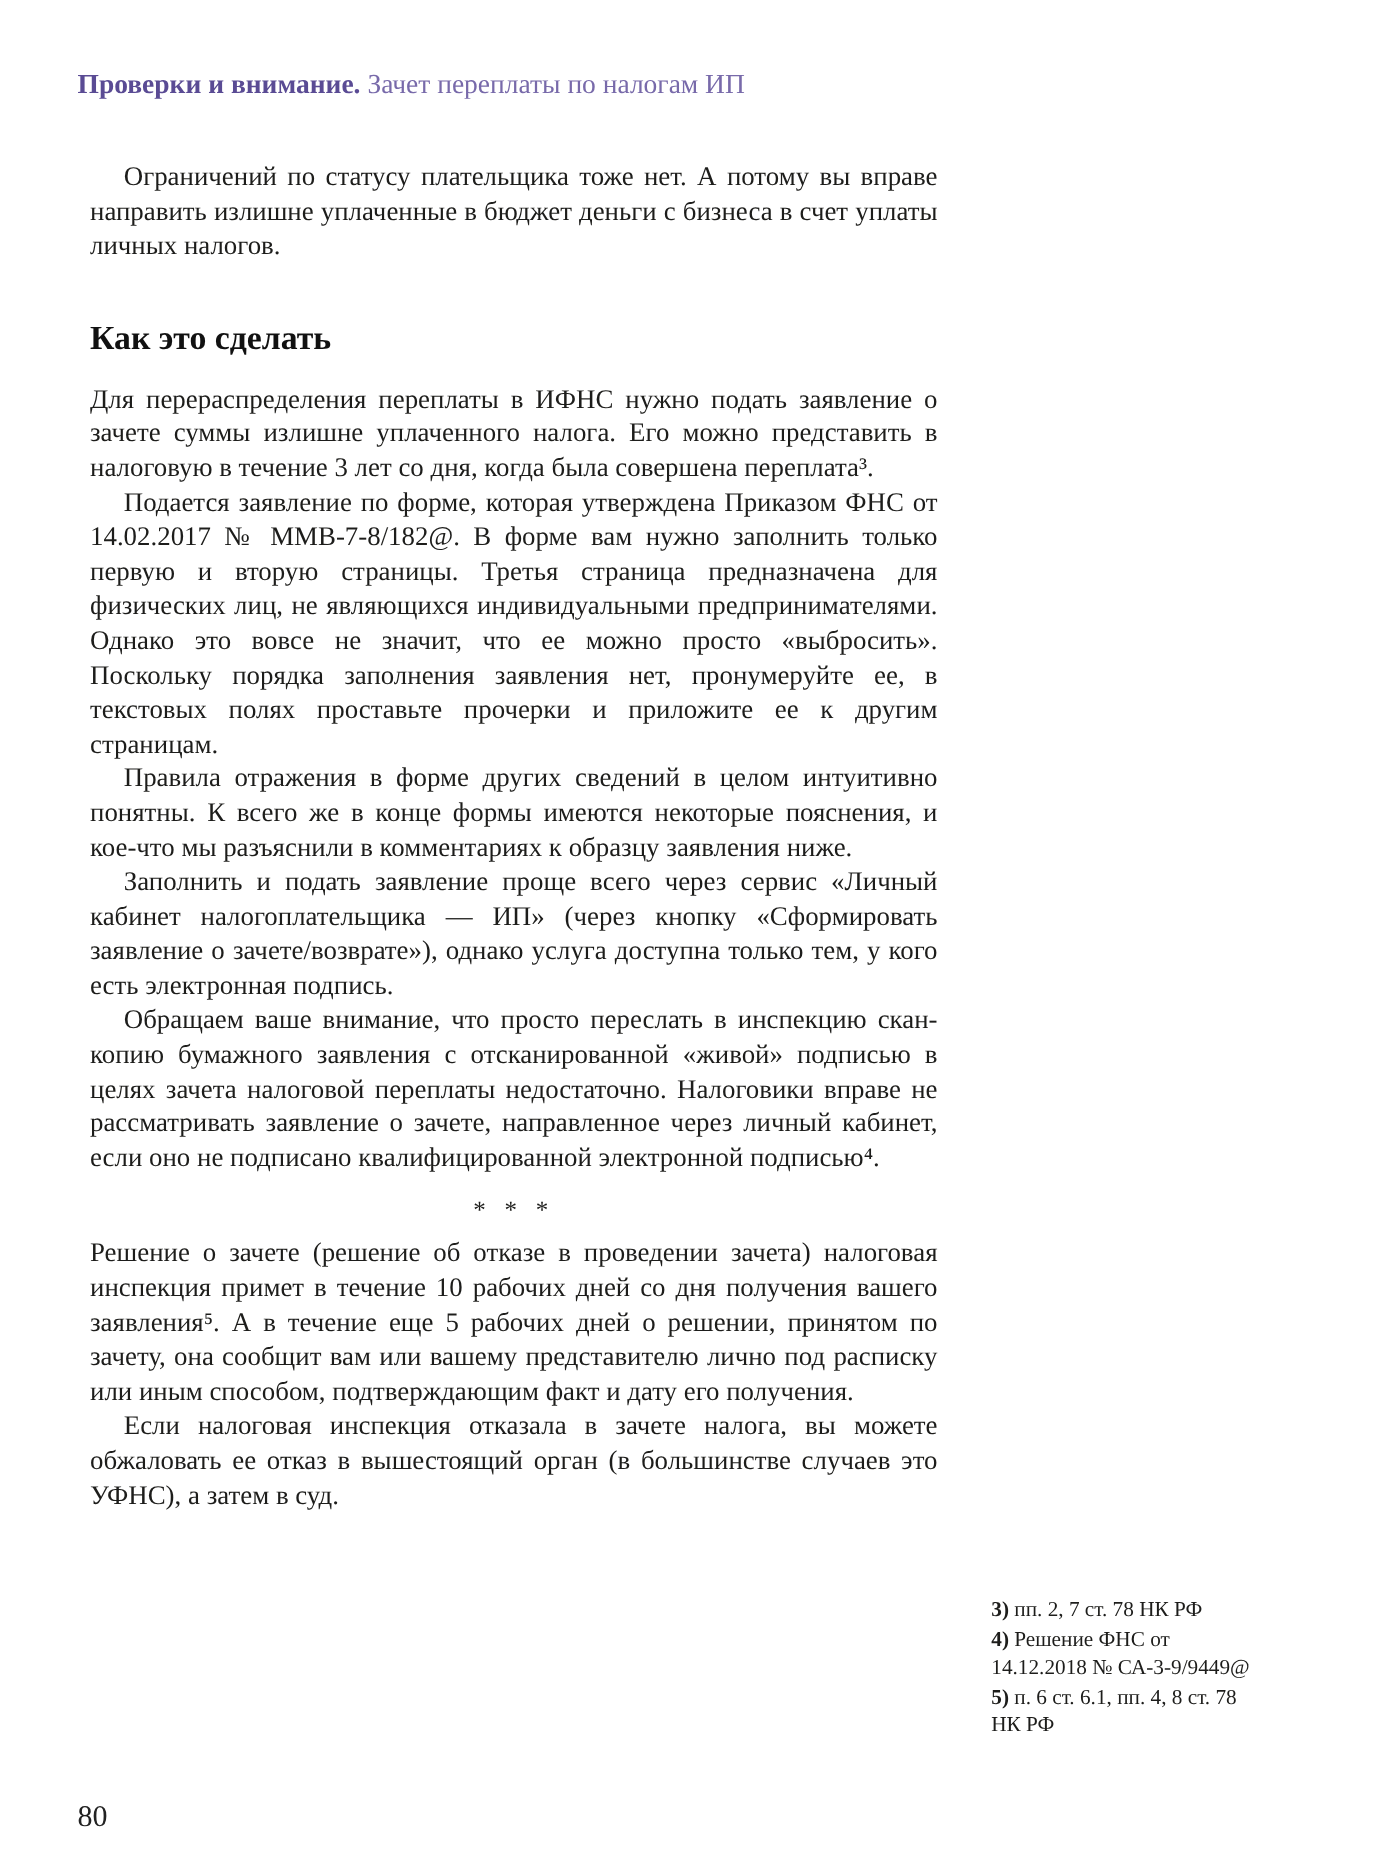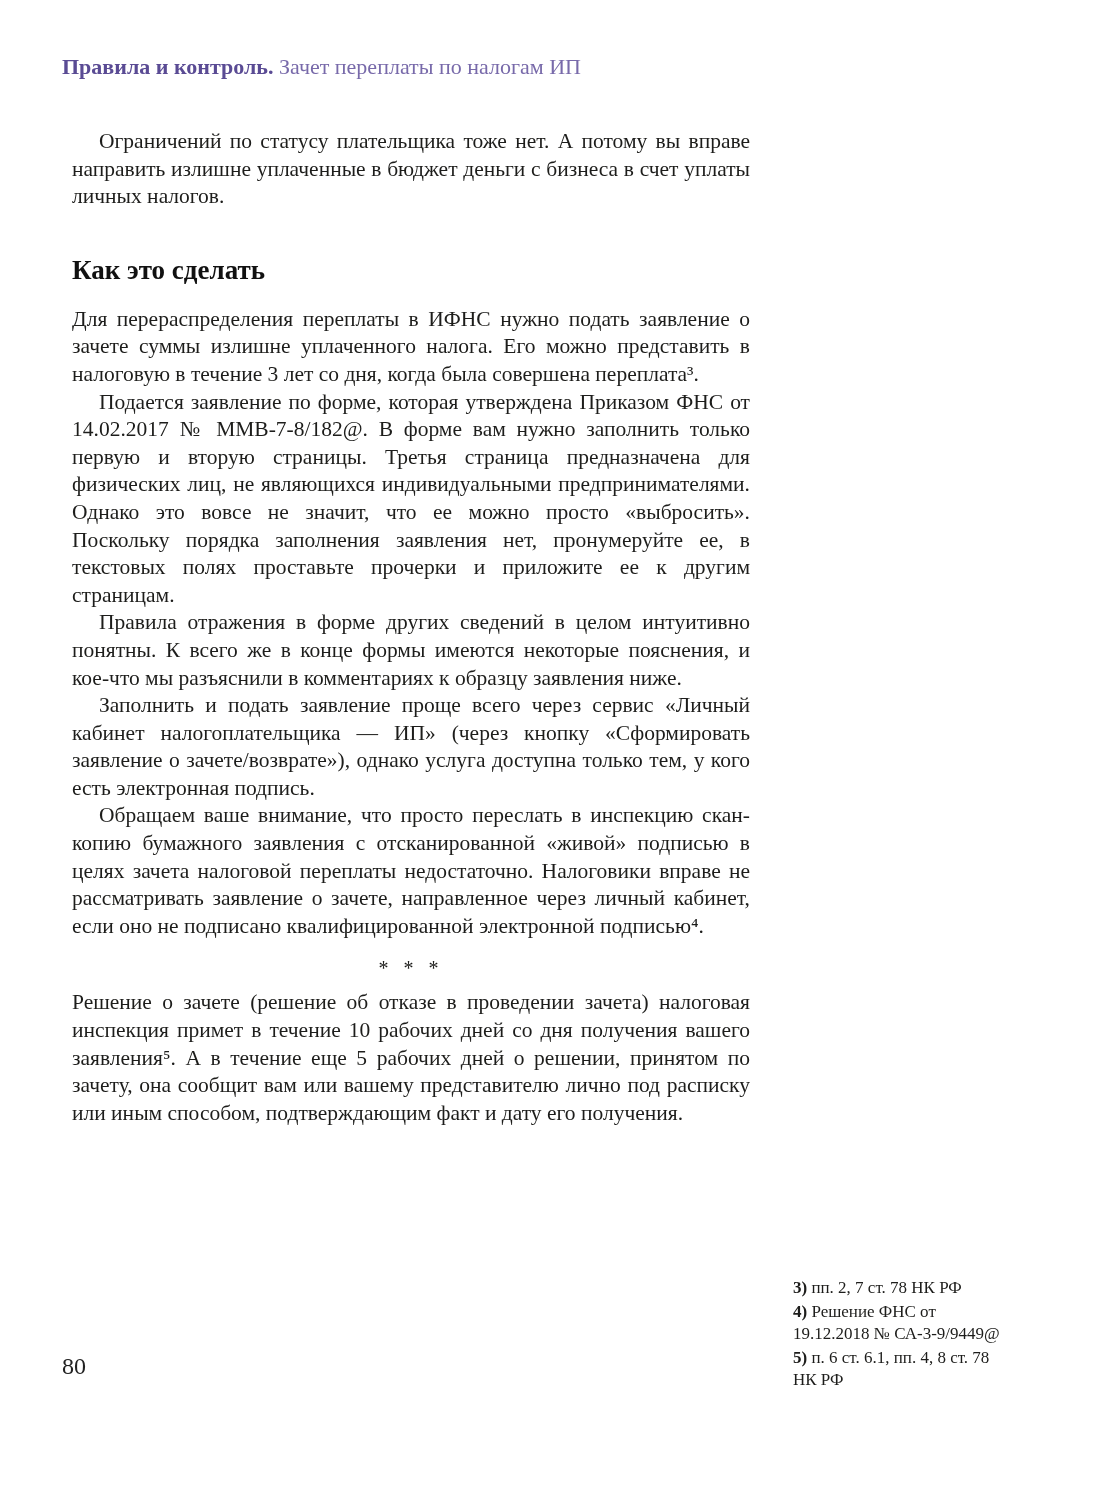--- a/index.html
+++ b/index.html
@@ -81,59 +81,60 @@
     font-size: 17px;
     line-height: 22.5px;
     color: #1d1d1b;
   }
   .footnote { margin-bottom: 1px; }
   .footnote .fn-num { font-weight: bold; }
   
   .page-number {
     position: absolute;
     left: 62px;
-    top: 1352px;
+    top: 1440px;
     font-size: 24px;
     line-height: 28px;
     color: #222222;
   }
 </style>
 </head>
 <body>
 
 <div class="page">
 
   <div class="running-head">
-    <span class="rh-section">Правила и контроль.</span><span class="rh-title"> Зачет переплаты по налогам ИП</span>
+    <span class="rh-section">Проверки и внимание.</span><span class="rh-title"> Зачет переплаты по налогам ИП</span>
   </div>
 
   <div class="main-col body-text">
 
     <p class="indent intro-para">Ограничений по статусу плательщика тоже нет. А потому вы вправе направить излишне уплаченные в бюджет деньги с бизнеса в счет уплаты личных налогов.</p>
 
     <h2 class="section-heading">Как это сделать</h2>
 
     <p class="no-indent">Для перераспределения переплаты в ИФНС нужно подать заявление о зачете суммы излишне уплаченного налога. Его можно представить в налоговую в течение 3 лет со дня, когда была совершена переплата³.</p>
     <p class="indent">Подается заявление по форме, которая утверждена Приказом ФНС от 14.02.2017 № ММВ-7-8/182@. В форме вам нужно заполнить только первую и вторую страницы. Третья страница предназначена для физических лиц, не являющихся индивидуальными предпринимателями. Однако это вовсе не значит, что ее можно просто «выбросить». Поскольку порядка заполнения заявления нет, пронумеруйте ее, в текстовых полях проставьте прочерки и приложите ее к другим страницам.</p>
     <p class="indent">Правила отражения в форме других сведений в целом интуитивно понятны. К всего же в конце формы имеются некоторые пояснения, и кое-что мы разъяснили в комментариях к образцу заявления ниже.</p>
     <p class="indent">Заполнить и подать заявление проще всего через сервис «Личный кабинет налогоплательщика — ИП» (через кнопку «Сформировать заявление о зачете/возврате»), однако услуга доступна только тем, у кого есть электронная подпись.</p>
     <p class="indent">Обращаем ваше внимание, что просто переслать в инспекцию скан-копию бумажного заявления с отсканированной «живой» подписью в целях зачета налоговой переплаты недостаточно. Налоговики вправе не рассматривать заявление о зачете, направленное через личный кабинет, если оно не подписано квалифицированной электронной подписью⁴.</p>
 
     <div class="divider">* * *</div>
 
     <p class="no-indent">Решение о зачете (решение об отказе в проведении зачета) налоговая инспекция примет в течение 10 рабочих дней со дня получения вашего заявления⁵. А в течение еще 5 рабочих дней о решении, принятом по зачету, она сообщит вам или вашему представителю лично под расписку или иным способом, подтверждающим факт и дату его получения.</p>
+    <p class="indent">Если налоговая инспекция отказала в зачете налога, вы можете обжаловать ее отказ в вышестоящий орган (в большинстве случаев это УФНС), а затем в суд.</p>
 
   </div>
 
   <div class="footnotes">
     <div class="footnote">
       <span class="fn-num">3)</span><span> пп. 2, 7 ст. 78 НК РФ</span>
     </div>
     <div class="footnote">
-      <span class="fn-num">4)</span><span> Решение ФНС от 19.12.2018 № СА-3-9/9449@</span>
+      <span class="fn-num">4)</span><span> Решение ФНС от 14.12.2018 № СА-3-9/9449@</span>
     </div>
     <div class="footnote">
       <span class="fn-num">5)</span><span> п. 6 ст. 6.1, пп. 4, 8 ст. 78 НК РФ</span>
     </div>
   </div>
 
   <div class="page-number">80</div>
 
 </div>
 

